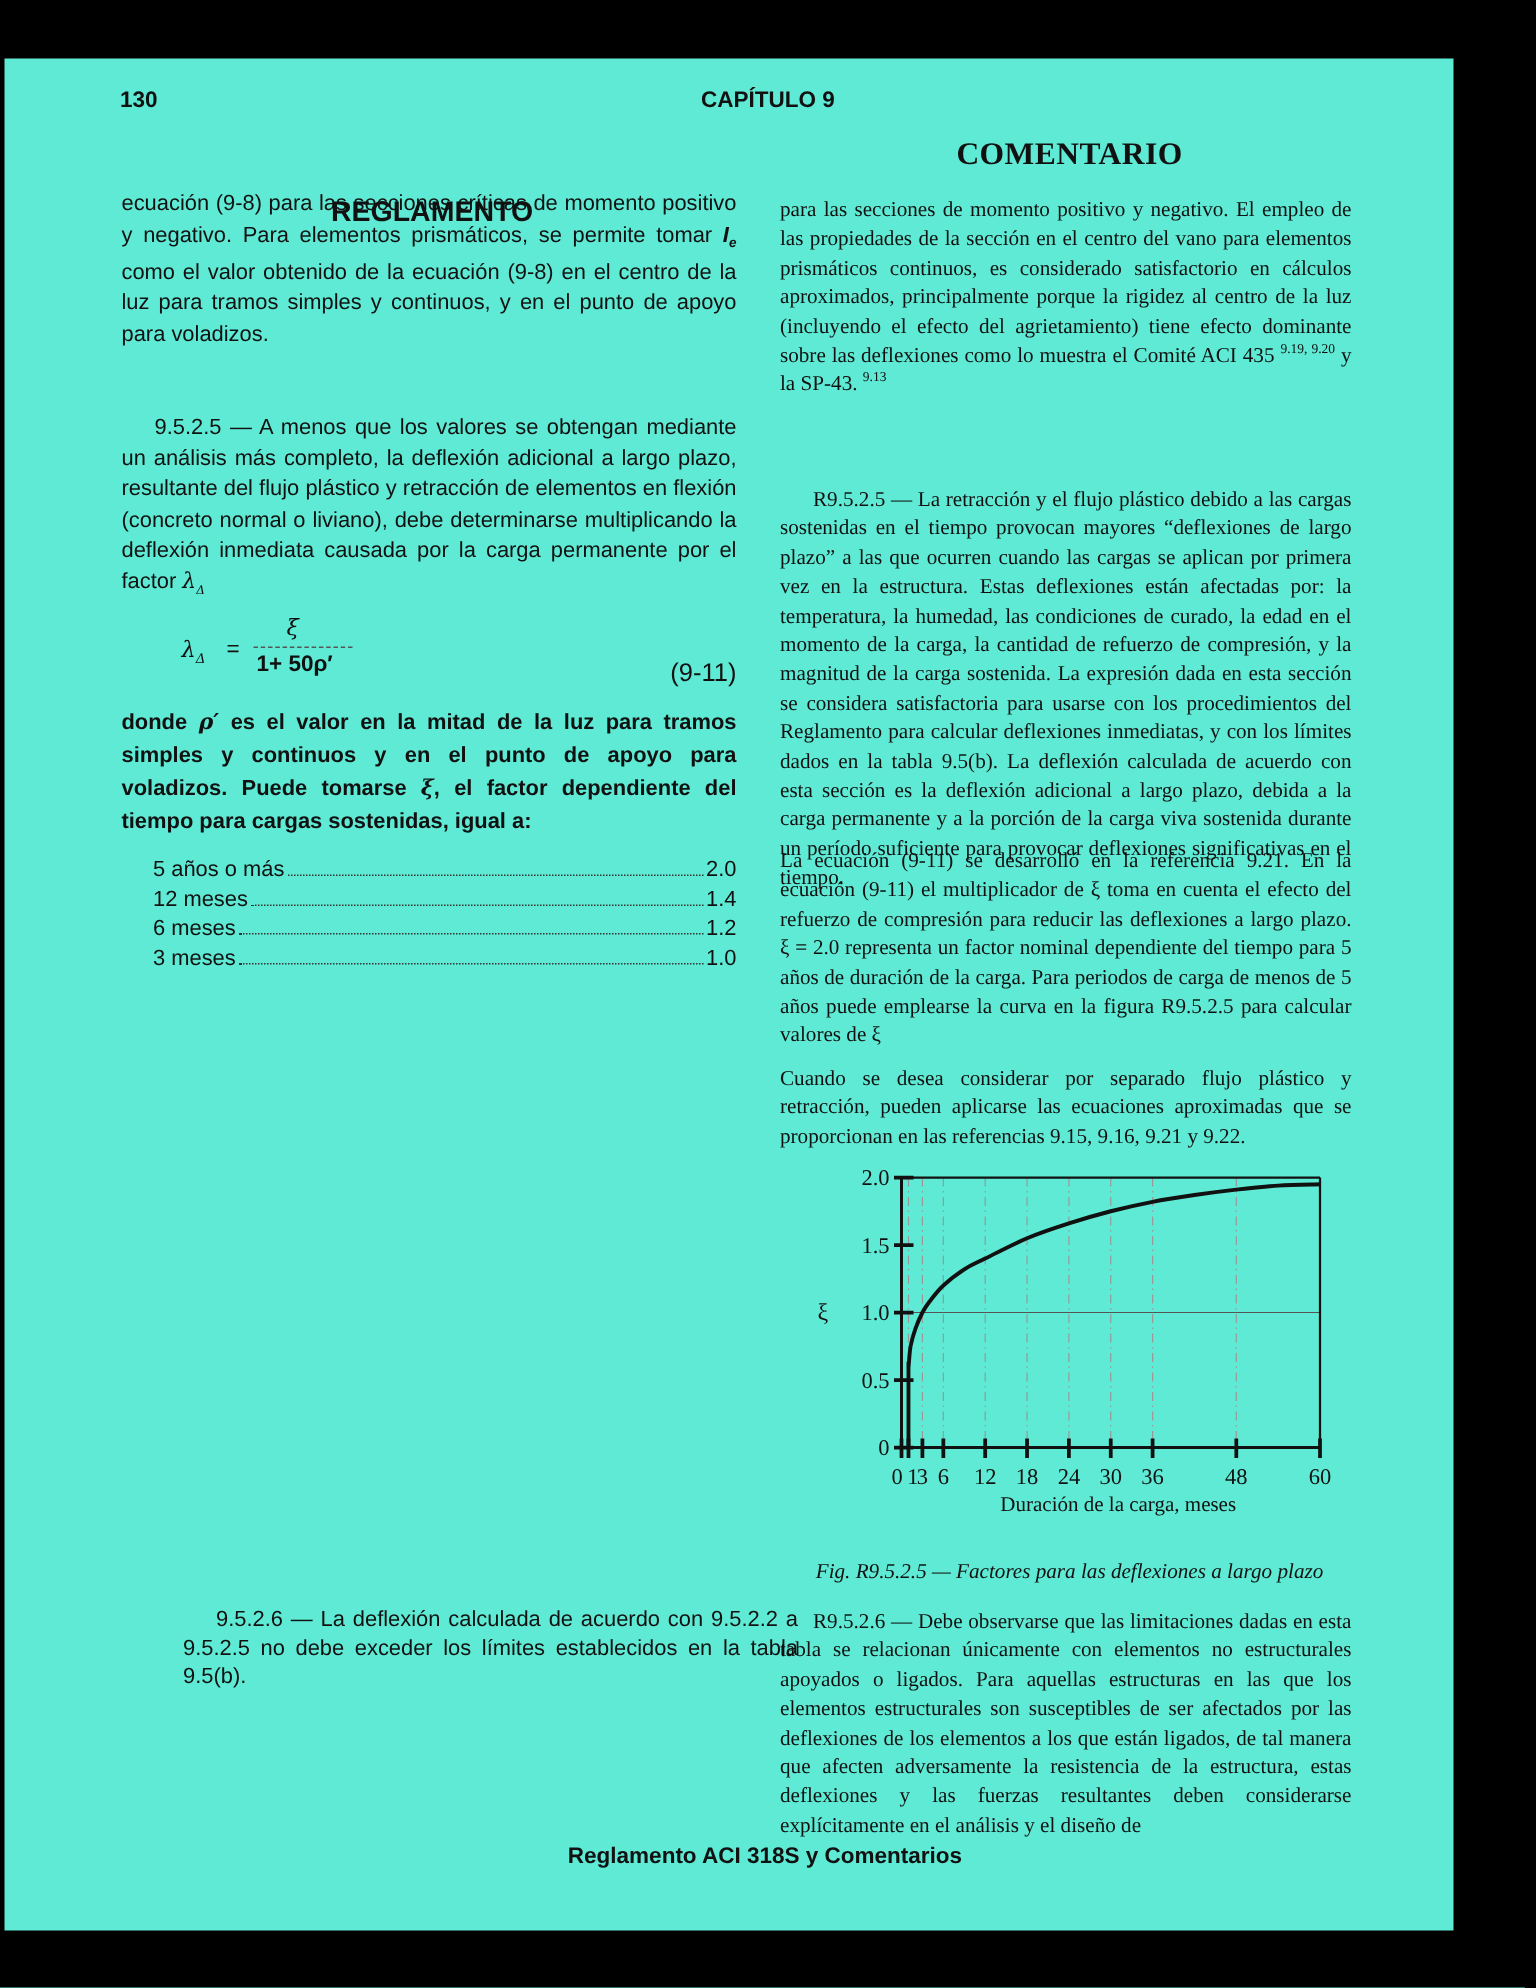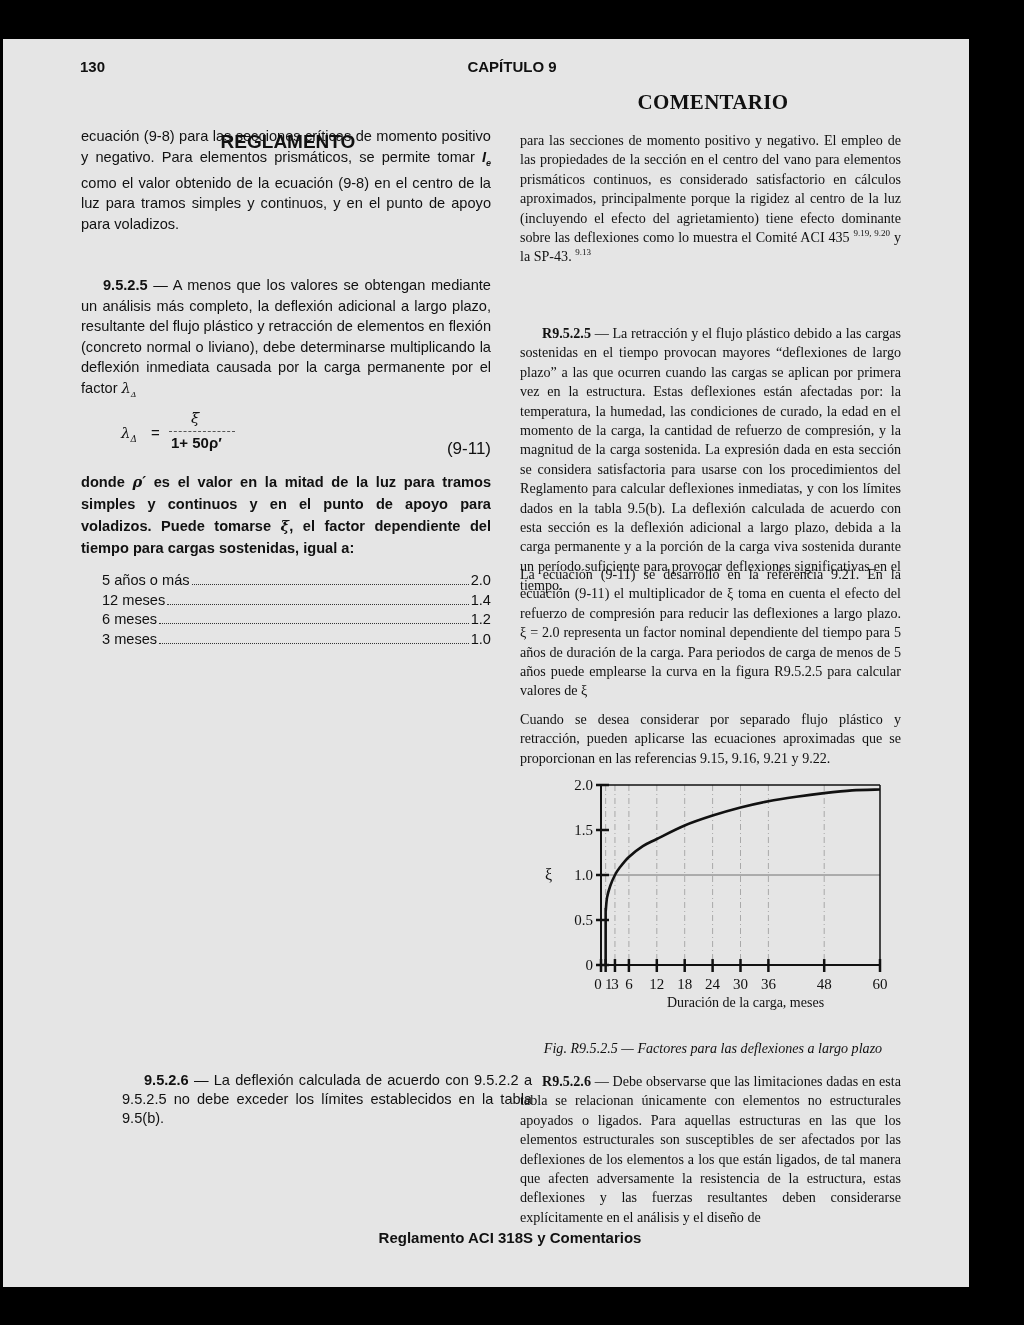--- a/index.html
+++ b/index.html
@@ -1,29 +1,29 @@
 <!DOCTYPE html>
 <html><head>
 <meta charset="utf-8">
 <style>
   html, body { margin: 0; padding: 0; }
   body { width: 1024px; height: 1325px; background: #000; position: relative; overflow: hidden; }
-  .page { position: absolute; left: 3px; top: 39px; width: 966px; height: 1248px; background: #e5e5e5; }
+  .page { position: absolute; left: 3px; top: 39px; width: 966px; height: 1248px; background: #5eead4; }
   .sans { font-family: "Liberation Sans", sans-serif; color: #111; }
   .serif { font-family: "Liberation Serif", serif; color: #111; }
   .abs { position: absolute; }
   .pagenum { left: 77px; top: 19px; font-size: 15px; font-weight: bold; }
   .chapter { left: 0; width: 1024px; top: 19px; font-size: 15px; font-weight: bold; text-align: center; }
   .h-left { left: 70px; width: 430px; top: 52px; font-size: 19px; font-weight: bold; text-align: center; margin-top: 40px; }
   .h-right { left: 510px; width: 400px; top: 51px; font-size: 21px; font-weight: bold; text-align: center; letter-spacing: 0.3px; }
 
   .lp { position: absolute; left: 78px; width: 410px; font-size: 14.6px; line-height: 20.5px; text-align: justify; text-align-last: left; }
   .rp { position: absolute; left: 517px; width: 381px; font-size: 14.1px; line-height: 19.4px; text-align: justify; text-align-last: left; }
   .indent { text-indent: 22px; }
-  b { font-weight: bold; }
+  b { font-weight: normal; }
   sup { font-size: 9px; vertical-align: 6px; line-height: 0; }
 
   .formula { left: 118px; top: 370px; width: 370px; height: 50px; font-size: 15px; }
   .f-lhs { position: absolute; left: 0; top: 15px; font-style: italic; font-family: "DejaVu Serif", serif; }
   .f-lhs sub { font-size: 9px; }
   .f-eq { position: absolute; left: 30px; top: 15px; }
   .f-num { position: absolute; left: 70px; top: 0; font-style: italic; font-family: "DejaVu Serif", serif; }
   .f-bar { position: absolute; left: 48px; top: 22px; width: 66px; border-top: 1px dashed #555; }
   .f-den { position: absolute; left: 50px; top: 25px; font-weight: bold; }
   .f-tag { position: absolute; right: 0; top: 30px; font-size: 17px; }

